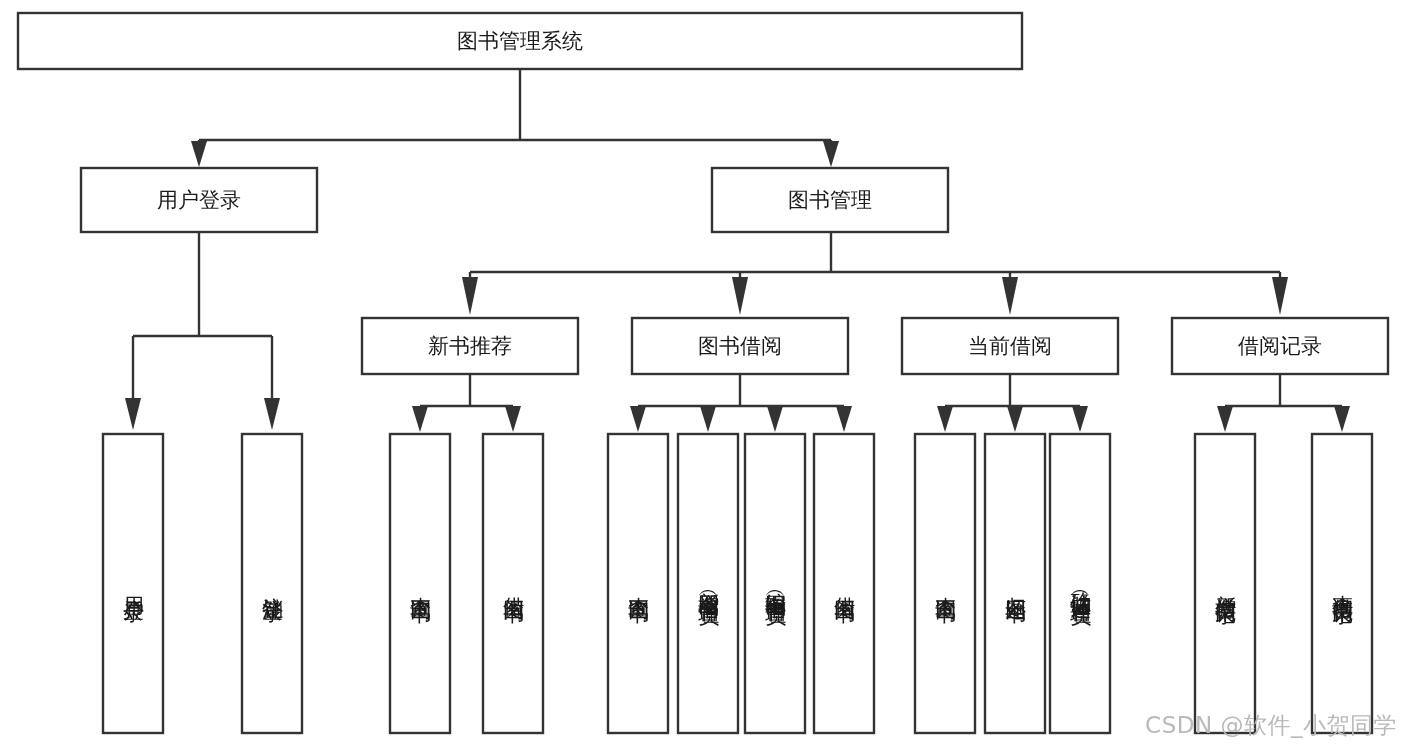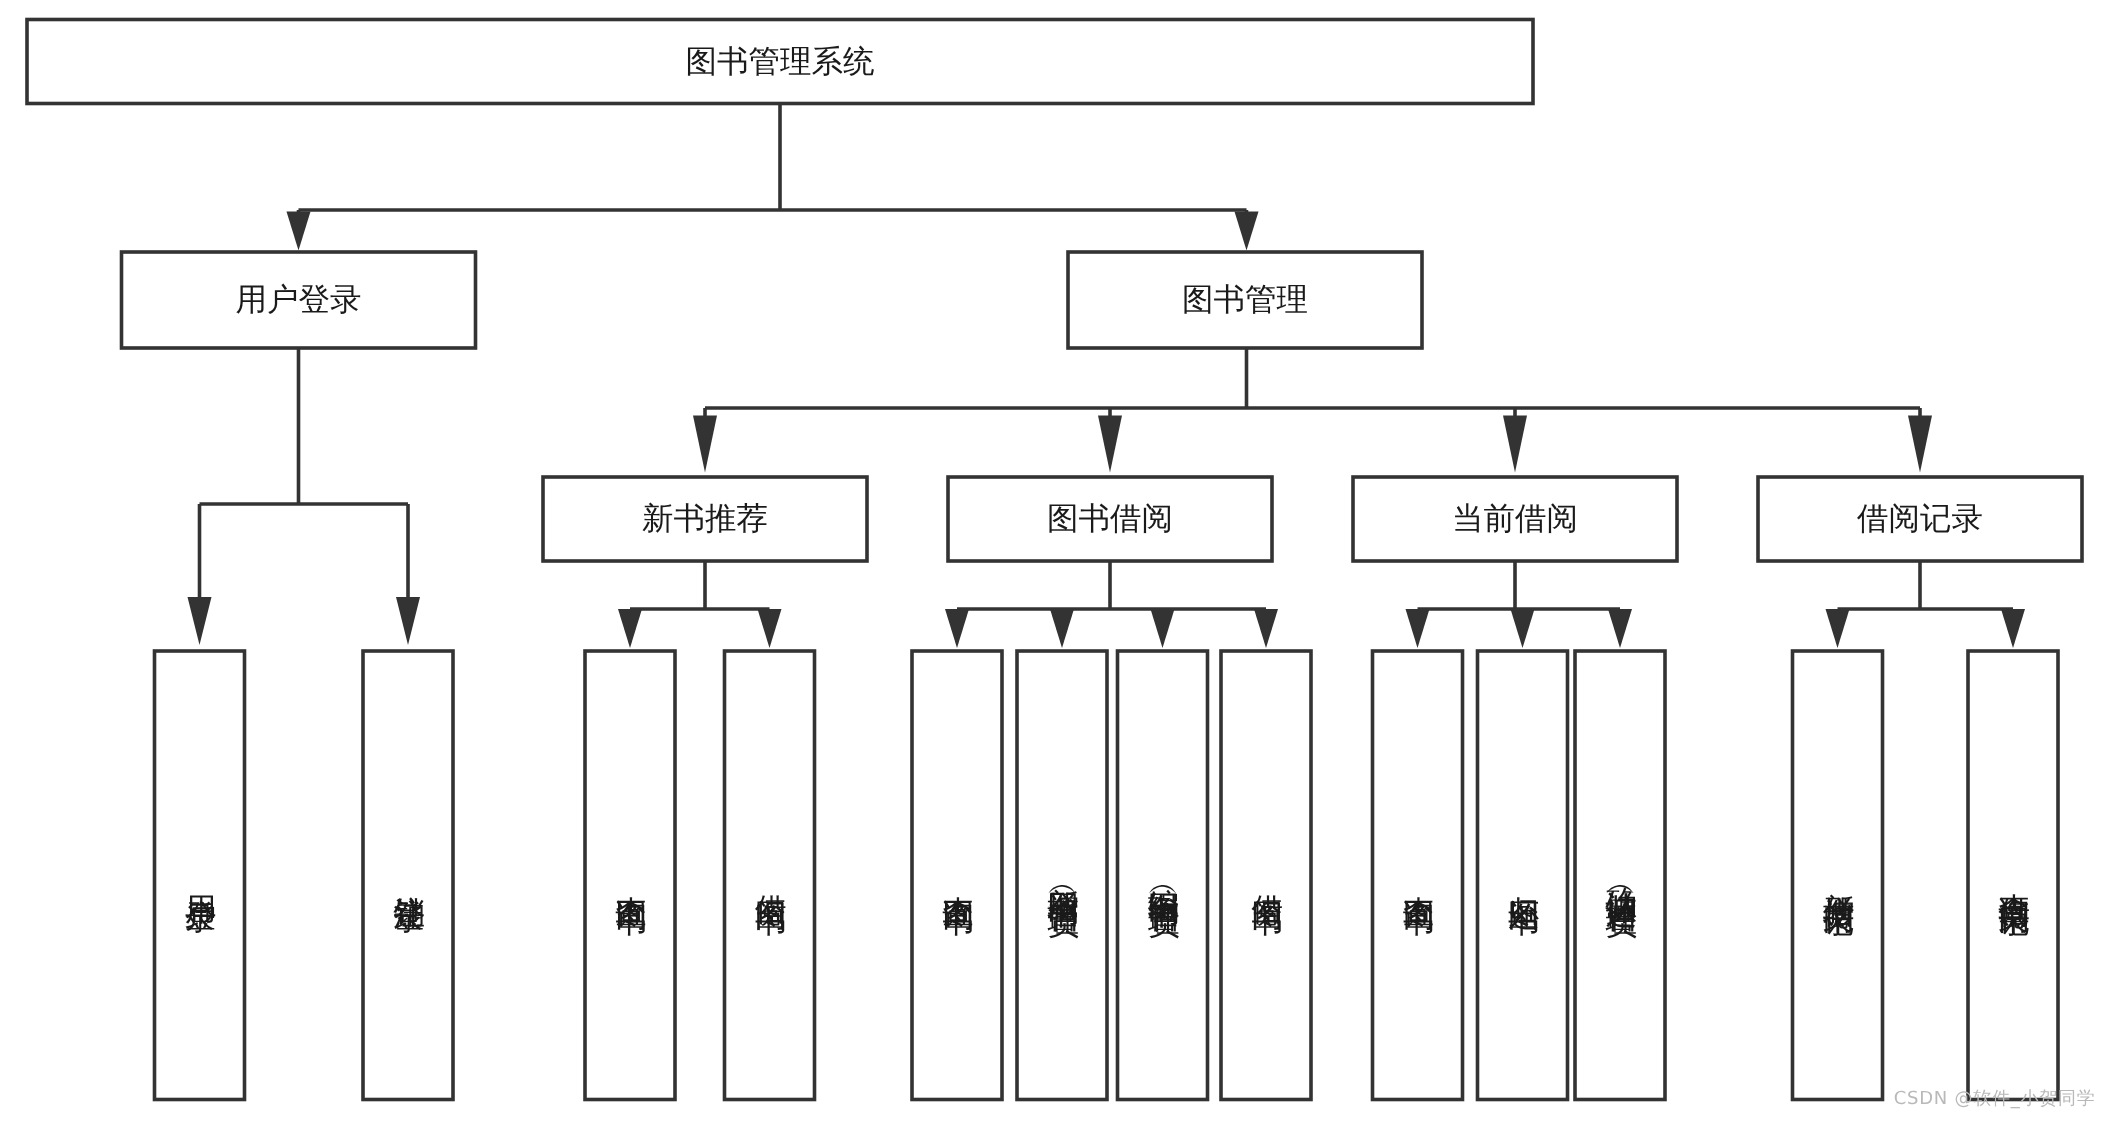--- a/index.html
+++ b/index.html
@@ -63,21 +63,21 @@
     align-items: center;
     justify-content: center;
     white-space: nowrap;
     pointer-events: none;
   }
   #watermark {
     position: absolute;
     right: 8px;
     bottom: 6px;
     font-family: "DejaVu Sans", "Liberation Sans", sans-serif;
-    font-size: 12px;
+    font-size: 23px;
     color: #b9b9b9;
     white-space: nowrap;
     letter-spacing: 0.5px;
   }
 </style>
 </head>
 <body>
 
 <div id="diagram-root">
 

